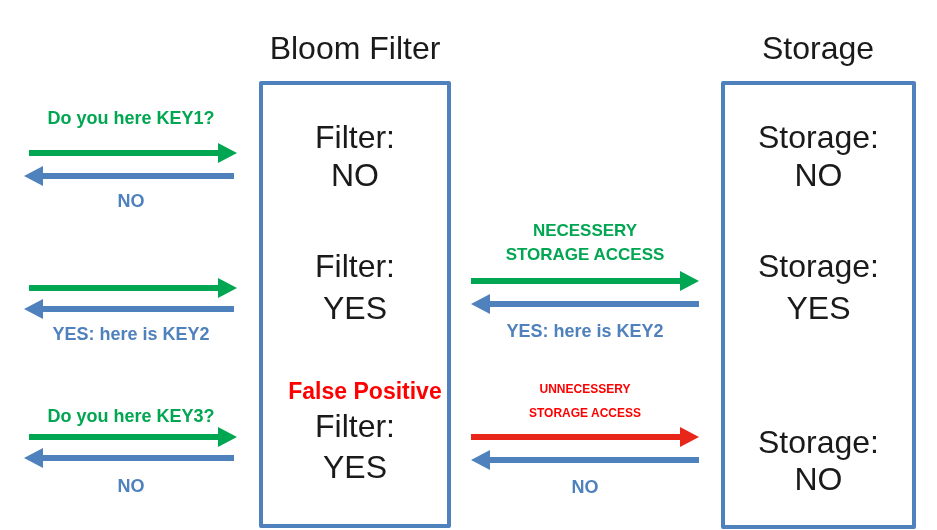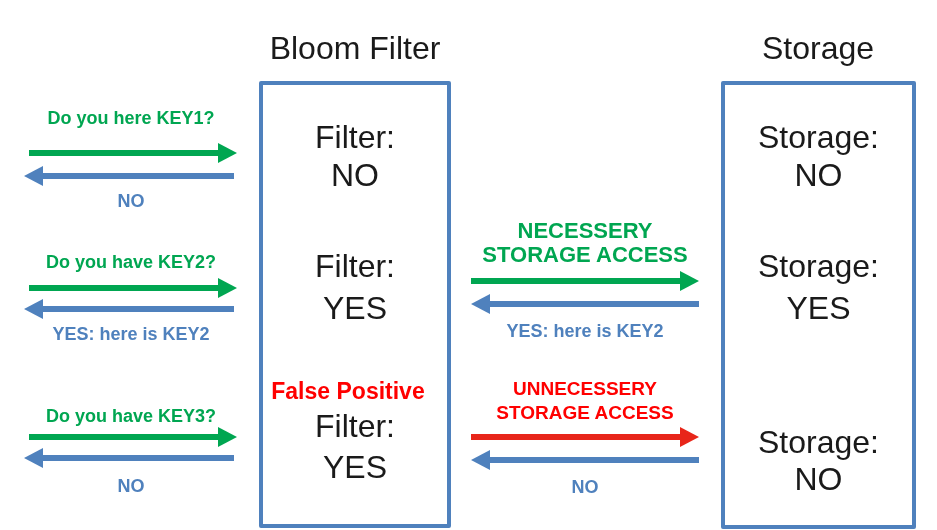--- a/index.html
+++ b/index.html
@@ -22,22 +22,22 @@
     border: 4px solid var(--box-border);
     border-radius: 2px;
     background: #fff;
   }
 
   .boxline { font-size: 32px; line-height: 36px; color: var(--text); text-align: center; }
   .note    { font-size: 23px; line-height: 26px; color: var(--red); font-weight: 600; }
 
   .q       { font-size: 18px; line-height: 21px; color: var(--green); font-weight: 600; }
   .ans     { font-size: 18px; line-height: 21px; color: var(--blue);  font-weight: 600; }
-  .cap-green { font-size: 22px; line-height: 20px; color: var(--green); font-weight: 600; }
-  .cap-red   { font-size: 19px; line-height: 20px; color: var(--red);   font-weight: 600; }
+  .cap-green { font-size: 17px; line-height: 20px; color: var(--green); font-weight: 600; }
+  .cap-red   { font-size: 12px; line-height: 20px; color: var(--red);   font-weight: 600; }
 
   .arrow { position: absolute; display: flex; align-items: center; height: 20px; }
   .shaft { flex: 1; height: 6px; }
   .head  { width: 0; height: 0; border-top: 10px solid transparent; border-bottom: 10px solid transparent; }
   .right .head { border-left-width: 19px; border-left-style: solid; }
   .left  .head { border-right-width: 19px; border-right-style: solid; }
   .green-bg { background: var(--green); }
   .blue-bg  { background: var(--blue); }
   .red-bg   { background: var(--arrow-red); }
   .green-head { border-left-color: var(--green); }
@@ -50,21 +50,21 @@
 
   
   #filter-box  { left: 259px; top: 61px; width: 192px; height: 447px; }
   #storage-box { left: 721px; top: 61px; width: 195px; height: 448px; }
 
   
   #f1-label { left: 259px; top: 99px;  width: 192px; }
   #f1-value { left: 259px; top: 137px; width: 192px; }
   #f2-label { left: 259px; top: 228px; width: 192px; }
   #f2-value { left: 259px; top: 270px; width: 192px; }
-  #f3-note  { left: 252px; top: 358px; width: 192px; }
+  #f3-note  { left: 269px; top: 358px; width: 192px; }
   #f3-label { left: 259px; top: 388px; width: 192px; }
   #f3-value { left: 259px; top: 429px; width: 192px; }
 
   
   #s1-label { left: 721px; top: 99px;  width: 195px; }
   #s1-value { left: 721px; top: 137px; width: 195px; }
   #s2-label { left: 721px; top: 228px; width: 195px; }
   #s2-value { left: 721px; top: 270px; width: 195px; }
   #s3-label { left: 721px; top: 404px; width: 195px; }
   #s3-value { left: 721px; top: 441px; width: 195px; }
@@ -127,32 +127,31 @@
   <div id="arr-g1" class="arrow right">
     <div class="shaft green-bg"></div>
     <div class="head green-head"></div>
   </div>
   <div id="arr-b1" class="arrow left">
     <div class="head blue-head"></div>
     <div class="shaft blue-bg"></div>
   </div>
   <div id="a1" class="txt ans">NO</div>
 
-  <div id="q2" class="txt q">Do you have KEY2?</div>
   <div id="arr-g2" class="arrow right">
     <div class="shaft green-bg"></div>
     <div class="head green-head"></div>
   </div>
   <div id="arr-b2" class="arrow left">
     <div class="head blue-head"></div>
     <div class="shaft blue-bg"></div>
   </div>
   <div id="a2" class="txt ans">YES: here is KEY2</div>
 
-  <div id="q3" class="txt q">Do you have KEY3?</div>
+  <div id="q3" class="txt q">Do you here KEY3?</div>
   <div id="arr-g3" class="arrow right">
     <div class="shaft green-bg"></div>
     <div class="head green-head"></div>
   </div>
   <div id="arr-b3" class="arrow left">
     <div class="head blue-head"></div>
     <div class="shaft blue-bg"></div>
   </div>
   <div id="a3" class="txt ans">NO</div>
 

